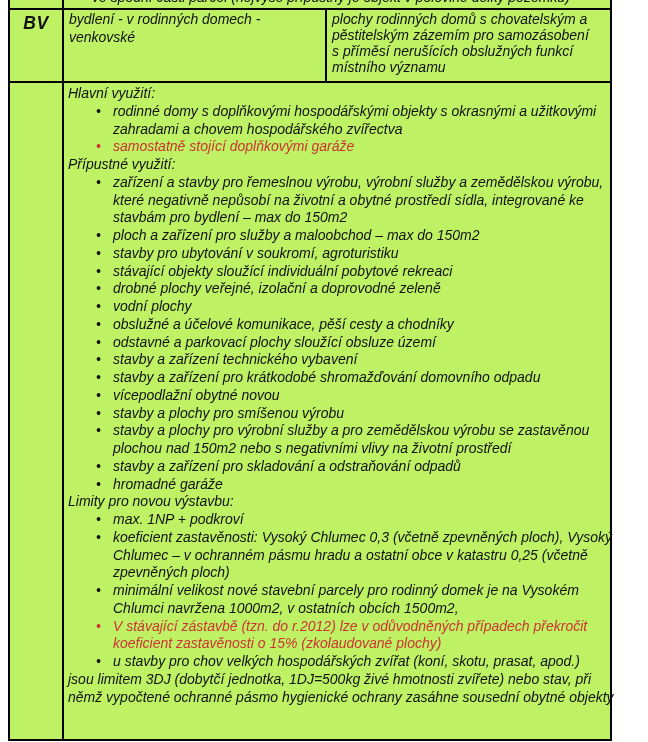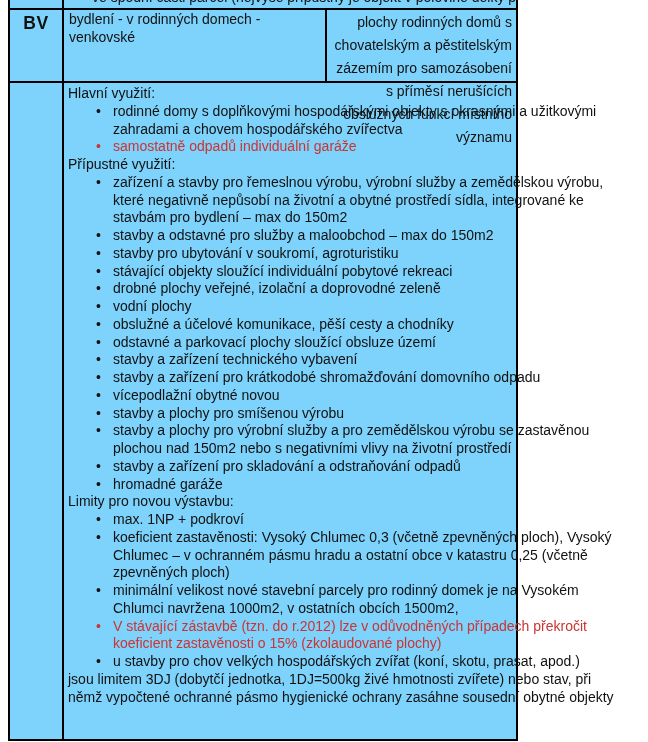--- a/index.html
+++ b/index.html
@@ -8,27 +8,28 @@
     background: #ffffff;
     width: 648px;
     height: 742px;
     overflow: hidden;
     font-family: "Liberation Sans", "DejaVu Sans", sans-serif;
     color: #111111;
   }
   .doc {
     box-sizing: border-box;
     margin-left: 8px;
-    width: 510px;
+    width: 604px;
     height: 741px;
     border: 2px solid #000;
     border-top: none;
     display: flex;
     flex-direction: column;
-    background: #7dd3fc;
+    background: #bef264;
+    font-style: italic;
   }
   .row { display: flex; }
   .col-code {
     box-sizing: border-box;
     width: 54px;
     flex: 0 0 54px;
     border-right: 2px solid #000;
   }
   
   .row-clip {
@@ -68,24 +69,23 @@
     width: 263px;
     flex: 0 0 263px;
     border-right: 2px solid #000;
     padding: 1px 6px 0 5px;
     font-size: 14px;
     line-height: 17.5px;
   }
   .col-desc {
     box-sizing: border-box;
     flex: 1;
-    padding: 1px 4px 0 5px;
-    font-size: 14px;
-    line-height: 23px;
-    text-align: right;
+    padding: 1px 11px 0 5px;
+    font-size: 14px;
+    line-height: 16px;
   }
   
   .row-body { flex: 1; }
   .col-main {
     box-sizing: border-box;
     flex: 1;
     padding: 2px 4px 0 4px;
     font-size: 14px;
     line-height: 17.75px;
   }
@@ -135,30 +135,30 @@
     <div class="col-code"></div>
     <div class="col-main">
       <div>
           <div class="section-heading">Hlavní využití:</div>
           <div class="bullet">
             <span class="dot">•</span>
             <span class="txt">rodinné domy s doplňkovými hospodářskými objekty s okrasnými a užitkovými zahradami a chovem hospodářského zvířectva</span>
           </div>
           <div class="bullet red">
             <span class="dot">•</span>
-            <span class="txt">samostatně odpadů individuální garáže</span>
+            <span class="txt">samostatně stojící doplňkovými garáže</span>
           </div>
           <div class="section-heading">Přípustné využití:</div>
           <div class="bullet">
             <span class="dot">•</span>
             <span class="txt">zařízení a stavby pro řemeslnou výrobu, výrobní služby a zemědělskou výrobu, které negativně nepůsobí na životní a obytné prostředí sídla, integrované ke stavbám pro bydlení – max do 150m2</span>
           </div>
           <div class="bullet">
             <span class="dot">•</span>
-            <span class="txt">stavby a odstavné pro služby a maloobchod – max do 150m2</span>
+            <span class="txt">ploch a zařízení pro služby a maloobchod – max do 150m2</span>
           </div>
           <div class="bullet">
             <span class="dot">•</span>
             <span class="txt">stavby pro ubytování v soukromí, agroturistiku</span>
           </div>
           <div class="bullet">
             <span class="dot">•</span>
             <span class="txt">stávající objekty sloužící individuální pobytové rekreaci</span>
           </div>
           <div class="bullet">

